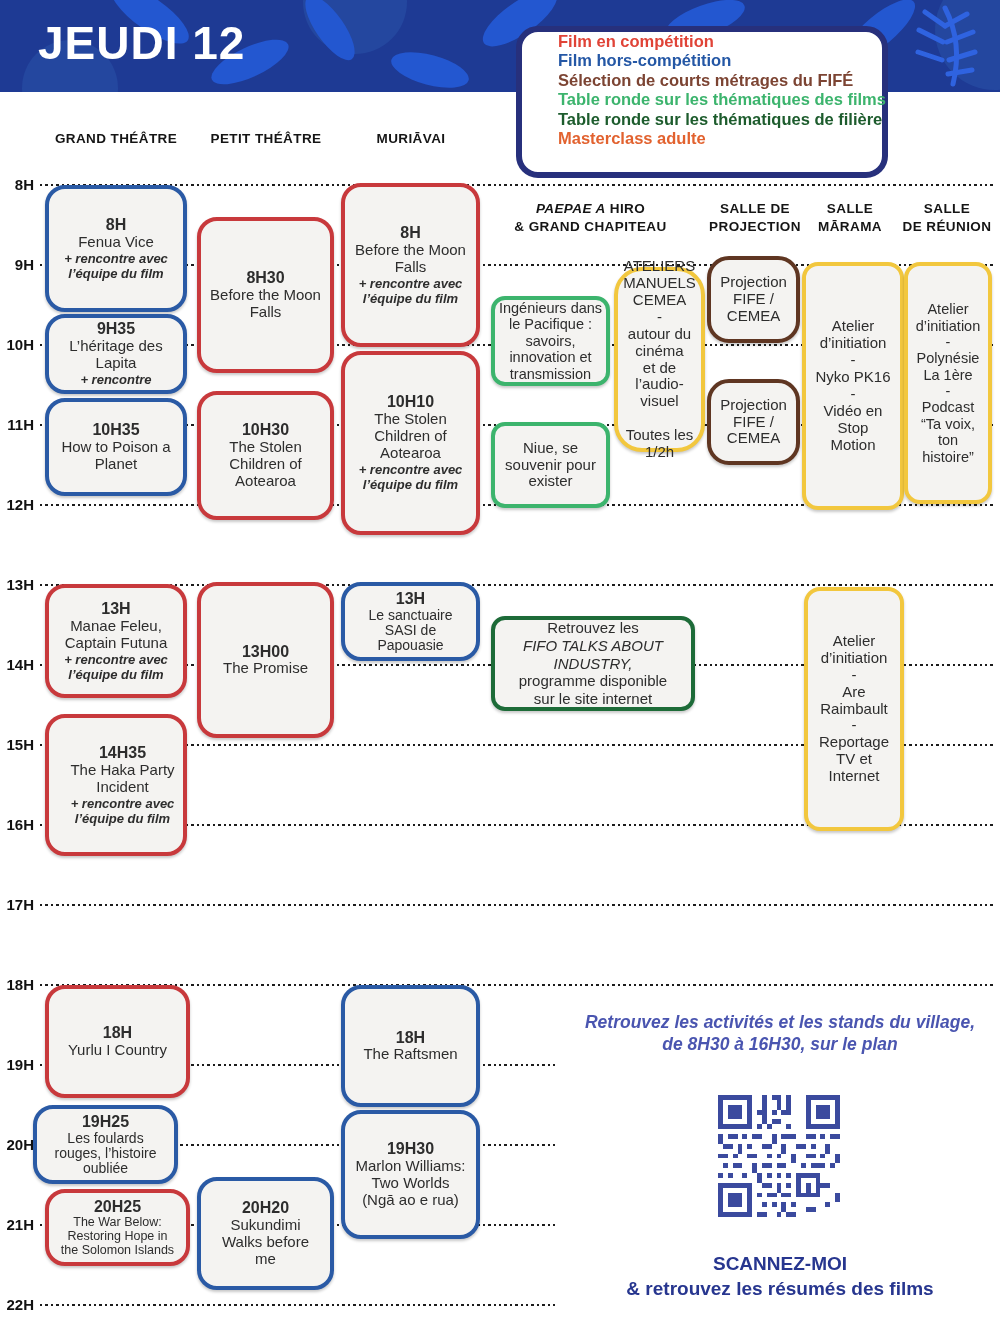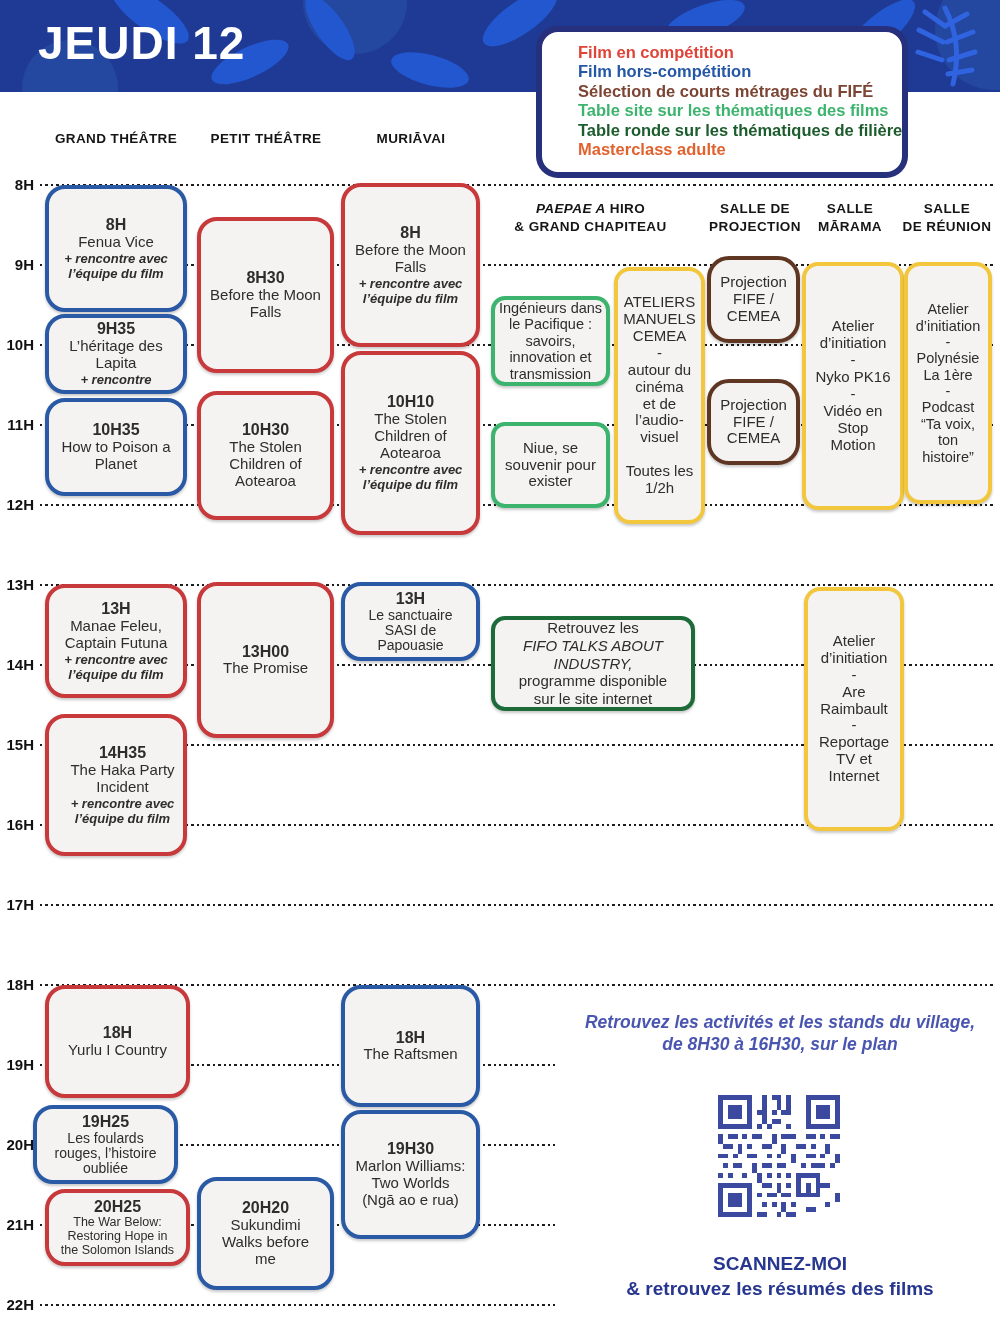--- a/index.html
+++ b/index.html
@@ -3,23 +3,23 @@
 <meta charset="utf-8">
 <style>
   html,body{margin:0;padding:0;background:#ffffff;}
   #page{position:relative;width:1000px;height:1333px;background:#ffffff;overflow:hidden;
         font-family:"Liberation Sans", sans-serif;color:#222;}
   
   .band{position:absolute;left:0;top:0;width:1000px;height:92px;background:#1e3a94;overflow:hidden;z-index:1;}
   .band svg{position:absolute;left:0;top:0;}
   .day-title{position:absolute;left:38px;top:16px;z-index:3;color:#ffffff;font-size:46px;font-weight:800;letter-spacing:1px;}
   
-  .legend{position:absolute;left:536px;top:26px;width:372px;height:152px;background:#ffffff;
+  .legend{position:absolute;left:516px;top:26px;width:372px;height:152px;background:#ffffff;
           border:6px solid #27307c;border-radius:22px;z-index:4;box-sizing:border-box;
-          padding:11px 6px 0 36px;}
+          padding:0 6px 0 36px;}
   .lg-row{font-size:16.5px;font-weight:700;line-height:1.18;white-space:nowrap;}
   
   .colhead{position:absolute;z-index:2;font-weight:700;font-size:13.5px;letter-spacing:.4px;
            text-align:center;color:#151515;line-height:1.3;white-space:pre-line;}
   
   .hl{position:absolute;left:0;width:34px;text-align:right;font-weight:700;font-size:15px;z-index:2;color:#111;}
   .grid{position:absolute;height:2px;z-index:0;
         background-image:repeating-linear-gradient(90deg,#1c1c1c 0 2.4px,transparent 2.4px 5.4px);}
   
   .card{position:absolute;background:#f4f3f1;border:4px solid #999;border-radius:20px;
@@ -69,21 +69,21 @@
         <path d="M945 26 l-20 -14 M943 42 l-24 -12 M942 60 l-24 -8"></path>
       </g>
     </svg>
   </div>
   <div class="day-title">JEUDI 12</div>
 
   <div class="legend">
     <div class="lg-row" style="color:#e04337">Film en compétition</div>
     <div class="lg-row" style="color:#2457a5">Film hors-compétition</div>
     <div class="lg-row" style="color:#7c4433">Sélection de courts métrages du FIFÉ</div>
-    <div class="lg-row" style="color:#3cb46d">Table site sur les thématiques des films</div>
+    <div class="lg-row" style="color:#3cb46d">Table ronde sur les thématiques des films</div>
     <div class="lg-row" style="color:#1d5c2d">Table ronde sur les thématiques de filière</div>
     <div class="lg-row" style="color:#e2622f">Masterclass adulte</div>
   </div>
 
   <div class="colhead" style="left:36px;top:130px;width:160px;">GRAND THÉÂTRE</div>
   <div class="colhead" style="left:186px;top:130px;width:160px;">PETIT THÉÂTRE</div>
   <div class="colhead" style="left:331px;top:130px;width:160px;">MURIĀVAI</div>
   <div class="colhead" style="left:483px;top:200px;width:215px;"><span style="font-style:italic;">PAEPAE A</span><span> HIRO</span><br><span>&amp; GRAND CHAPITEAU</span></div>
   <div class="colhead" style="left:700px;top:200px;width:110px;">SALLE DE
 PROJECTION</div>
@@ -164,21 +164,21 @@
 le Pacifique :
 savoirs,
 innovation et
 transmission</div>
   </div>
   <div class="card g" style="left:491px;top:422px;width:119px;height:86px;border-radius:14px;">
     <div class="ti pre">Niue, se
 souvenir pour
 exister</div>
   </div>
-  <div class="card y" style="left:614px;top:267px;width:91px;height:257px;border-radius:16px;">
+  <div class="card y" style="left:614px;top:267px;width:91px;height:185px;border-radius:28px;">
     <div class="ti pre">ATELIERS
 MANUELS
 CEMEA
 -
 autour du
 cinéma
 et de
 l’audio-
 visuel
 

